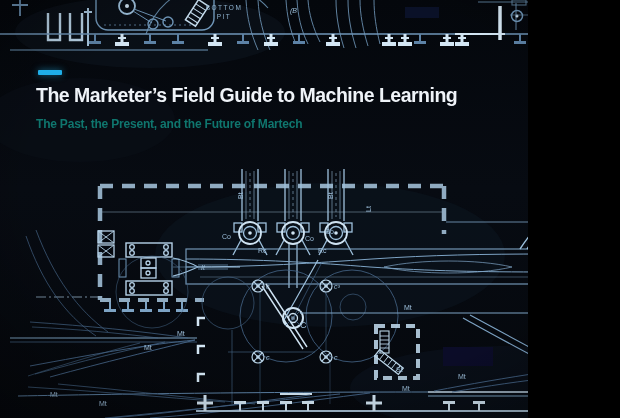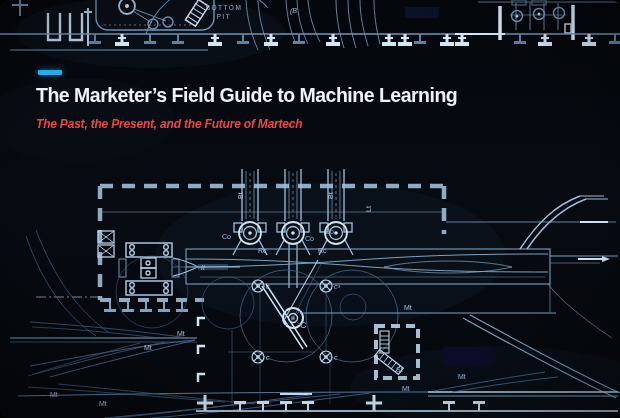--- a/index.html
+++ b/index.html
@@ -1,25 +1,25 @@
 <!DOCTYPE html>
 <html><head>
 <meta charset="utf-8">
 <style>
   html,body{margin:0;padding:0;background:#000;}
-  .stage{position:relative;width:620px;height:418px;overflow:hidden;
-         background:#06090f;font-family:"Liberation Sans",sans-serif;border-radius:9px;}
+  .stage{position:relative;width:528px;height:418px;overflow:hidden;
+         background:#06090f;font-family:"Liberation Sans",sans-serif;}
   .stage svg{position:absolute;left:0;top:0;}
   .titleblock{position:absolute;left:36px;top:70px;z-index:5;}
   .accent-dash{width:24px;height:5px;background:#1faee8;border-radius:1px;
                box-shadow:0 0 7px rgba(31,174,232,.55);margin-left:2px;}
   .page-title{margin:9px 0 0 0;font-size:19.5px;font-weight:700;color:#eff3f8;
               letter-spacing:-0.5px;white-space:nowrap;}
-  .page-subtitle{margin:10px 0 0 0;font-size:12px;font-weight:700;color:#ef4444;
-                 letter-spacing:-0.2px;white-space:nowrap;font-style:italic;}
+  .page-subtitle{margin:10px 0 0 0;font-size:12px;font-weight:700;color:#0f766e;
+                 letter-spacing:-0.2px;white-space:nowrap;}
   text{font-family:"Liberation Sans",sans-serif;fill:#9dbfdb;}
   .lbl{font-size:7px;}
   .lbl-it{font-size:7px;font-style:italic;}
   .lbl-cap{font-size:6.5px;letter-spacing:1.5px;fill:#8fb3cf;}
 </style>
 </head>
 <body>
 
 <div class="stage">
 

